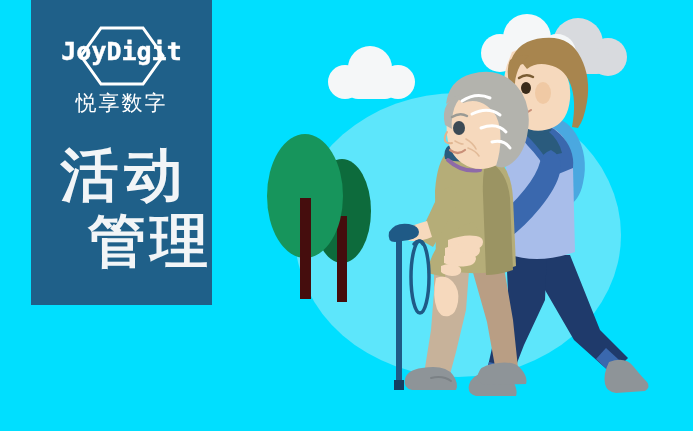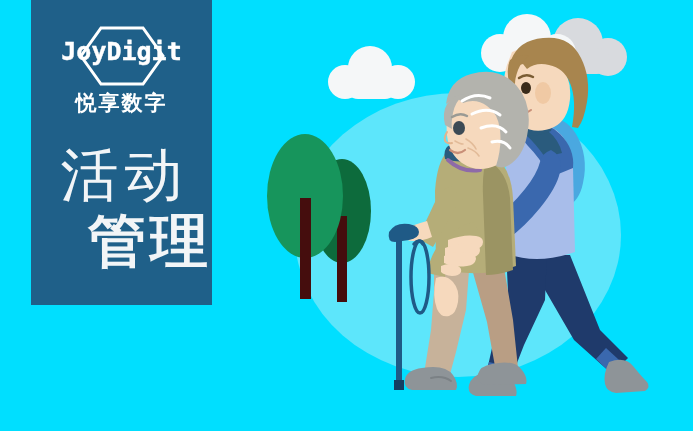--- a/index.html
+++ b/index.html
@@ -27,28 +27,28 @@
   #logo-word{
     position:absolute;left:0;top:13px;width:150px;
     text-align:center;
     font-family:"DejaVu Sans Mono","Liberation Mono",monospace;
     font-size:25px;line-height:26px;font-weight:700;color:#ffffff;
     letter-spacing:0px;
     -webkit-text-stroke:0.4px #ffffff;
   }
   #logo-cn{
     margin-top:2px;
-    font-size:21px;font-weight:700;color:#ffffff;letter-spacing:2px;
+    font-size:21px;font-weight:400;color:#ffffff;letter-spacing:2px;
     line-height:26px;
   }
   #title-block{
     margin-top:26px;width:100%;text-align:center;color:#f2f5f7;
   }
   .title-line{
-    font-size:58px;line-height:66px;font-weight:400;letter-spacing:6px;
+    font-size:58px;line-height:66px;font-weight:700;letter-spacing:6px;
     text-indent:6px;
   }
   .title-line.bold{font-weight:700;letter-spacing:4px;text-indent:4px;text-align:right;}
 </style>
 </head>
 <body>
 
 <div id="stage">
 
   <svg id="art" viewBox="0 0 693 431" width="693" height="431">

